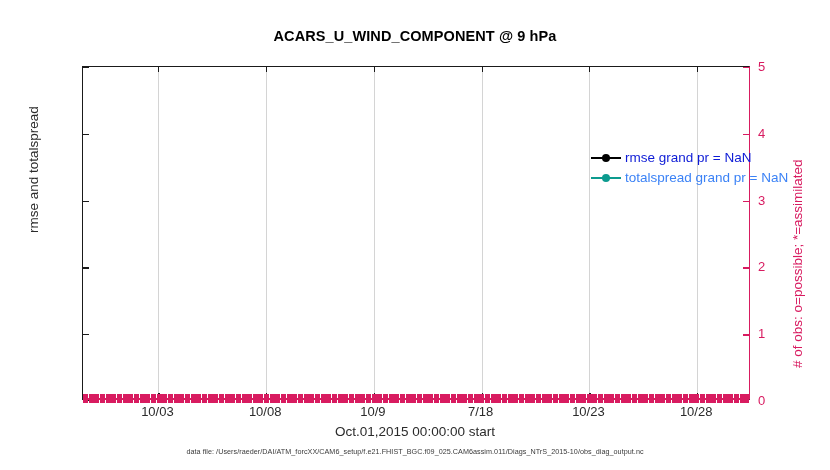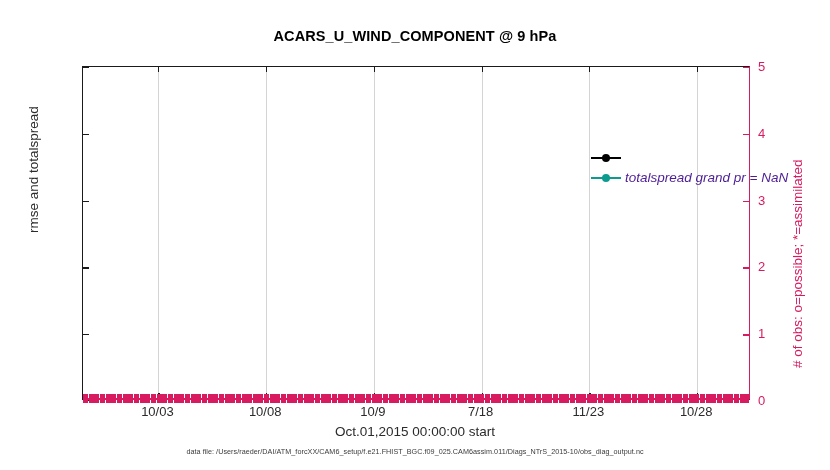--- a/index.html
+++ b/index.html
@@ -398,37 +398,38 @@
         <div class="obs-marker" style="left: 656.678px;"></div>
         <div class="obs-marker" style="left: 662.339px;"></div>
       </div>
 
     <div class="legend" id="legend">
         <div class="legend-row">
           <div class="legend-sample">
             <div class="lline" style="background: rgb(0, 0, 0);"></div>
             <div class="ldot" style="background: rgb(0, 0, 0);"></div>
           </div>
+          <div class="legend-text" style="color: rgb(13, 27, 214);">rmse grand pr = NaN</div>
         </div>
         <div class="legend-row">
           <div class="legend-sample">
             <div class="lline" style="background: rgb(13, 155, 143);"></div>
             <div class="ldot" style="background: rgb(13, 155, 143);"></div>
           </div>
-          <div class="legend-text" style="color: #4c1d95; font-style: italic;">totalspread grand pr = NaN</div>
+          <div class="legend-text" style="color: #3b82f6;">totalspread grand pr = NaN</div>
         </div>
       </div>
   </div>
 
   <div id="labels-layer">
       <div class="xlabel-tick" style="left: 157.417px;">10/03</div>
       <div class="xlabel-tick" style="left: 265.166px;">10/08</div>
       <div class="xlabel-tick" style="left: 372.914px;">10/9</div>
       <div class="xlabel-tick" style="left: 480.662px;">7/18</div>
-      <div class="xlabel-tick" style="left: 588.411px;">11/23</div>
+      <div class="xlabel-tick" style="left: 588.411px;">10/23</div>
       <div class="xlabel-tick" style="left: 696.159px;">10/28</div>
       <div class="ylabel-right-tick" style="top: 400px;">0</div>
       <div class="ylabel-right-tick" style="top: 333.2px;">1</div>
       <div class="ylabel-right-tick" style="top: 266.4px;">2</div>
       <div class="ylabel-right-tick" style="top: 199.6px;">3</div>
       <div class="ylabel-right-tick" style="top: 132.8px;">4</div>
       <div class="ylabel-right-tick" style="top: 66px;">5</div>
     </div>
 
   <div class="axis-title-left">rmse and totalspread</div>

